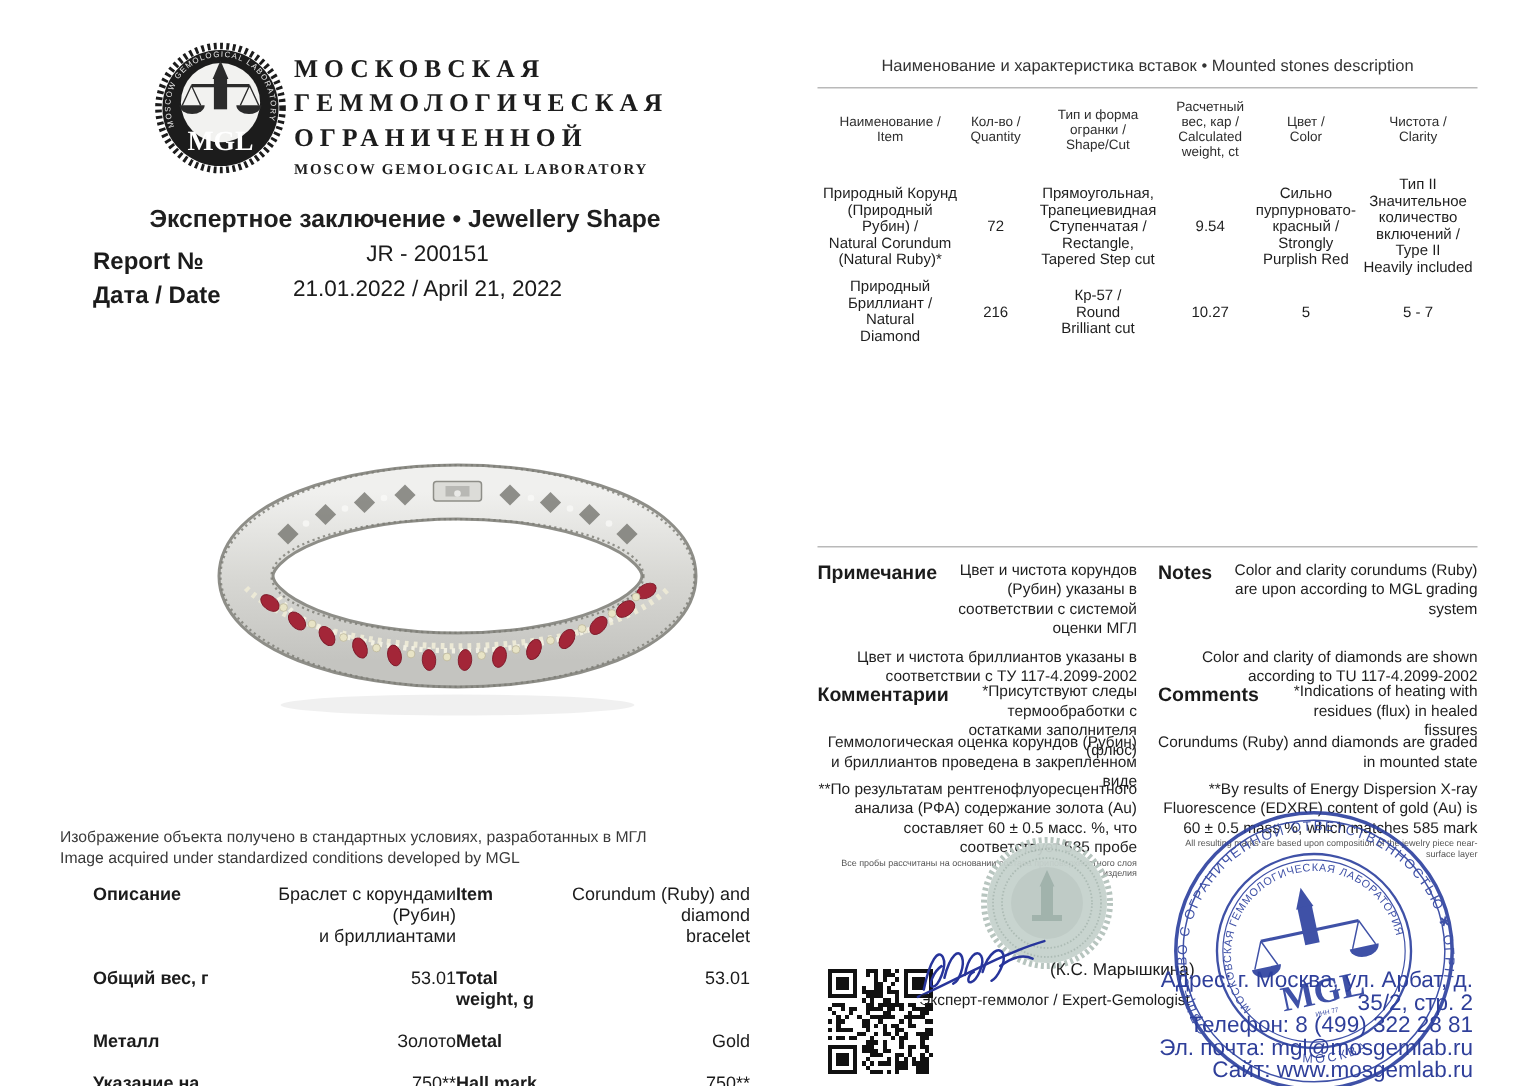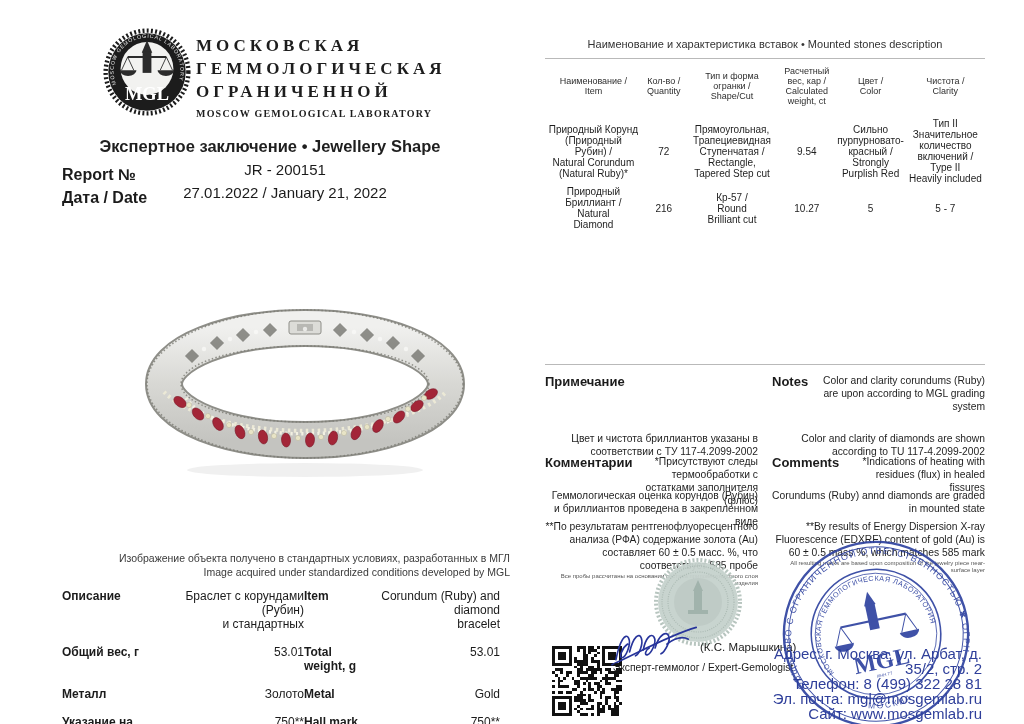--- a/index.html
+++ b/index.html
@@ -11,21 +11,21 @@
   .abs{position:absolute;}
   .pre{white-space:pre-line;}
 
   
   .lab-title{left:196px;top:34px;width:270px;font-family:"Liberation Serif",serif;font-weight:bold;}
   .lab-title .ru{font-size:17px;letter-spacing:4px;line-height:23px;color:#1d1d1d;}
   .lab-title .en{font-size:10px;letter-spacing:1.2px;margin-top:5px;color:#1d1d1d;}
   .doc-title{left:40px;top:137px;width:460px;text-align:center;font-size:16.5px;font-weight:bold;color:#1f1f1f;}
   .fld-label{font-size:16px;font-weight:bold;color:#1b1b1b;}
   .fld-value{font-size:15px;color:#1b1b1b;text-align:center;}
-  .photo-caption{left:40px;top:551px;width:470px;text-align:right;font-size:10.5px;line-height:14px;color:#3a3a3a;}
+  .photo-caption{left:40px;top:551px;width:470px;text-align:left;font-size:10.5px;line-height:14px;color:#3a3a3a;}
   .desc-grid{left:62px;top:589px;width:438px;display:grid;grid-template-columns:78px 164px 66px 130px;row-gap:14px;font-size:12px;}
   .desc-grid .lbl{font-weight:bold;text-align:left;color:#1b1b1b;}
   .desc-grid .val{text-align:right;color:#1b1b1b;}
 
   
   .stones-title{left:545px;top:38px;width:440px;text-align:center;font-size:11px;color:#333;}
   .rule{border-top:1px solid #b9b9b9;height:0;}
   .st-row{left:545px;width:440px;display:flex;align-items:center;}
   .st-cell{text-align:center;color:#1e1e1e;}
   .st-head .st-cell{font-size:9px;color:#2e2e2e;}
@@ -75,21 +75,21 @@
   <div class="ru">ГЕММОЛОГИЧЕСКАЯ</div>
   <div class="ru">ОГРАНИЧЕННОЙ</div>
   <div class="en">MOSCOW GEMOLOGICAL LABORATORY</div>
 </div>
 
 <div class="abs doc-title">Экспертное заключение • Jewellery Shape</div>
 
 <div class="abs fld-label" style="left:62px;top:166px;">Report №</div>
 <div class="abs fld-value" style="left:150px;top:161px;width:270px;">JR - 200151</div>
 <div class="abs fld-label" style="left:62px;top:189px;">Дата / Date</div>
-<div class="abs fld-value" style="left:120px;top:184px;width:330px;">27.01.2022 / January 21, 2022</div>
+<div class="abs fld-value" style="left:120px;top:184px;width:330px;">21.01.2022 / April 21, 2022</div>
 
 <svg class="abs" style="left:140px;top:292px;" width="330" height="190" viewBox="0 0 330 190">
   <defs>
     <linearGradient id="met" x1="0" y1="0" x2="0" y2="1">
       <stop offset="0" stop-color="#f0f0ee"></stop>
         <stop offset="0.5" stop-color="#d8d8d4"></stop>
         <stop offset="1" stop-color="#c4c4c0"></stop>
     </linearGradient>
   </defs>
   <ellipse cx="165" cy="178" rx="118" ry="7" fill="#000" opacity="0.06"></ellipse>
@@ -157,21 +157,21 @@
 </svg>
 
 <div class="abs photo-caption">
   <div>Изображение объекта получено в стандартных условиях, разработанных в МГЛ</div>
   <div>Image acquired under standardized conditions developed by MGL</div>
 </div>
 
 <div class="abs desc-grid">
   <div class="lbl">Описание</div>
   <div class="val pre">Браслет с корундами (Рубин)
-и стандартных</div>
+и бриллиантами</div>
   <div class="lbl">Item</div>
   <div class="val pre">Corundum (Ruby) and diamond
 bracelet</div>
 
   <div class="lbl">Общий вес, г</div>
   <div class="val">53.01</div>
   <div class="lbl">Total weight, g</div>
   <div class="val">53.01</div>
 
   <div class="lbl">Металл</div>
@@ -244,20 +244,21 @@
   <div class="st-cell pre">10.27</div>
   <div class="st-cell pre">5</div>
   <div class="st-cell pre">5 - 7</div>
 </div>
 
 <div class="abs rule" style="left:545px;top:364px;width:440px;"></div>
 
 <div class="abs half-row" style="top:374px;">
   <div class="half">
     <div class="sec-label">Примечание</div>
+    <div class="sec-text">Цвет и чистота корундов (Рубин) указаны в соответствии с системой оценки МГЛ</div>
   </div>
   <div class="half">
     <div class="sec-label">Notes</div>
     <div class="sec-text">Color and clarity corundums (Ruby) are upon according to MGL grading system</div>
   </div>
 </div>
 <div class="abs half-row" style="top:432px;">
   <div class="half">
       <div class="sec-text">Цвет и чистота бриллиантов указаны в соответствии с ТУ 117-4.2099-2002</div>
     </div>

